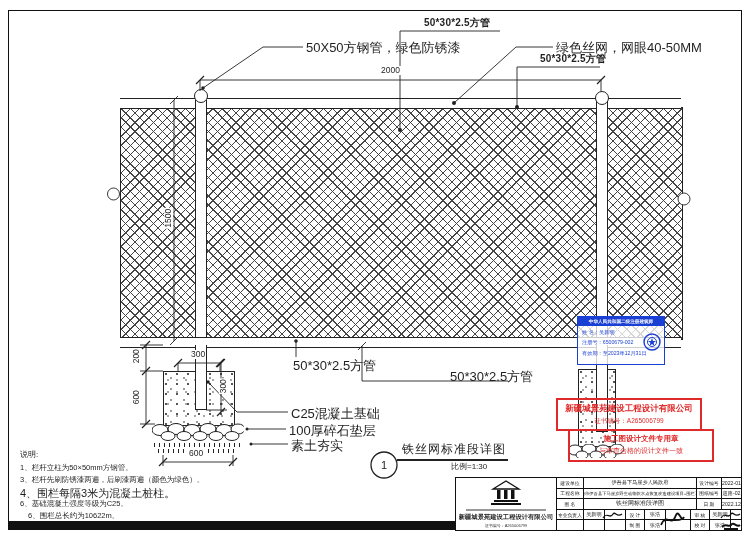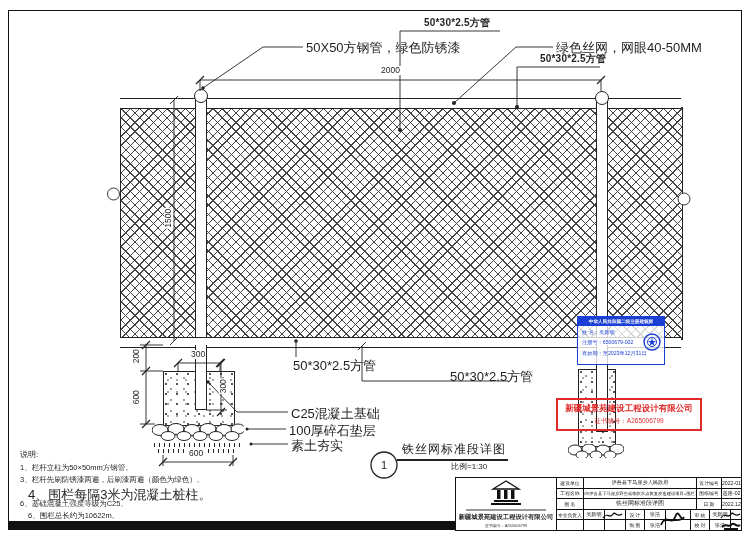--- a/index.html
+++ b/index.html
@@ -163,41 +163,45 @@
   <div class="txt ann" style="left:291px;top:439px">素土夯实</div>
   <div class="txt dim" style="left:188px;top:449px">600</div>
 
   <div class="txt" style="left:377px;top:460px;width:14px;text-align:center;font-size:11px">1</div>
   <div class="txt" style="left:402px;top:443px;font-size:12px;letter-spacing:1px">铁丝网标准段详图</div>
   <div class="txt" style="left:451px;top:463px;font-size:8px">比例=1:30</div>
 
   <div class="txt" style="left:20px;top:451px;font-size:8px">说明:</div>
   <div class="txt" style="left:20px;top:464px;font-size:7.5px">1、栏杆立柱为50×50mm方钢管。</div>
   <div class="txt" style="left:20px;top:476px;font-size:7.5px">3、栏杆先刷防锈漆两遍，后刷漆两遍（颜色为绿色）。</div>
-  <div class="txt" style="left:28px;top:488px;font-size:13px">4、围栏每隔3米为混凝土桩柱。</div>
+  <div class="txt" style="left:20px;top:488px;font-size:11px">4、围栏每隔3米为混凝土桩柱。</div>
   <div class="txt" style="left:20px;top:500px;font-size:7.5px">6、基础混凝土强度等级为C25。</div>
   <div class="txt" style="left:28px;top:512px;font-size:7.5px">6、围栏总长约为10622m。</div>
 
   <div class="stampBlue" style="left:577px;top:316px;width:86px;height:47px">
     <div class="hdr">中华人民共和国二级注册建筑师</div>
     <div class="row">姓 名：吴新明</div>
     <div class="row">注册号：6500679-002</div>
     <div class="row">有效期：至2023年12月31日</div>
     <svg class="abs" style="right:3px;top:16px" width="18" height="18" viewBox="0 0 18 18">
       <circle cx="9" cy="9" r="8" fill="none" stroke="#1a3fd4" stroke-width="1.4"></circle>
       <circle cx="9" cy="9" r="4.5" fill="none" stroke="#1a3fd4" stroke-width="1"></circle>
       <path d="M9,5 L10,8 H13 L10.6,9.8 L11.5,13 L9,11 L6.5,13 L7.4,9.8 L5,8 H8 Z" fill="#1a3fd4"></path>
     </svg>
   </div>
 
   <div class="stampRedA" style="left:556px;top:398px;width:142px;height:29px">
     <div style="font-size:8.5px;font-weight:700;margin-top:3px">新疆城景苑建设工程设计有限公司</div>
     <div style="font-size:6.5px;margin-top:2px">证书编号：A265006799</div>
   </div>
 
+  <div class="stampRedB" style="left:568px;top:429px;width:142px;height:29px">
+    <div style="font-size:7.5px;font-weight:700;margin-top:3px">施工图设计文件专用章</div>
+    <div style="font-size:7px;margin-top:2px">与审查合格的设计文件一致</div>
+  </div>
 
   <div id="tb">
     <div id="tbLeft">
       <svg class="abs" style="left:34px;top:2px" width="32" height="26" viewBox="0 0 32 26">
         <path d="M16,1 L29,9 H3 Z" fill="none" stroke="#111" stroke-width="1.3"></path>
         <rect x="7" y="10" width="3.5" height="9" fill="#111"></rect>
         <rect x="14" y="10" width="3.5" height="9" fill="#111"></rect>
         <rect x="21" y="10" width="3.5" height="9" fill="#111"></rect>
         <rect x="4" y="20" width="24" height="2" fill="#111"></rect>
         <rect x="1" y="23" width="30" height="2" fill="#111"></rect>

